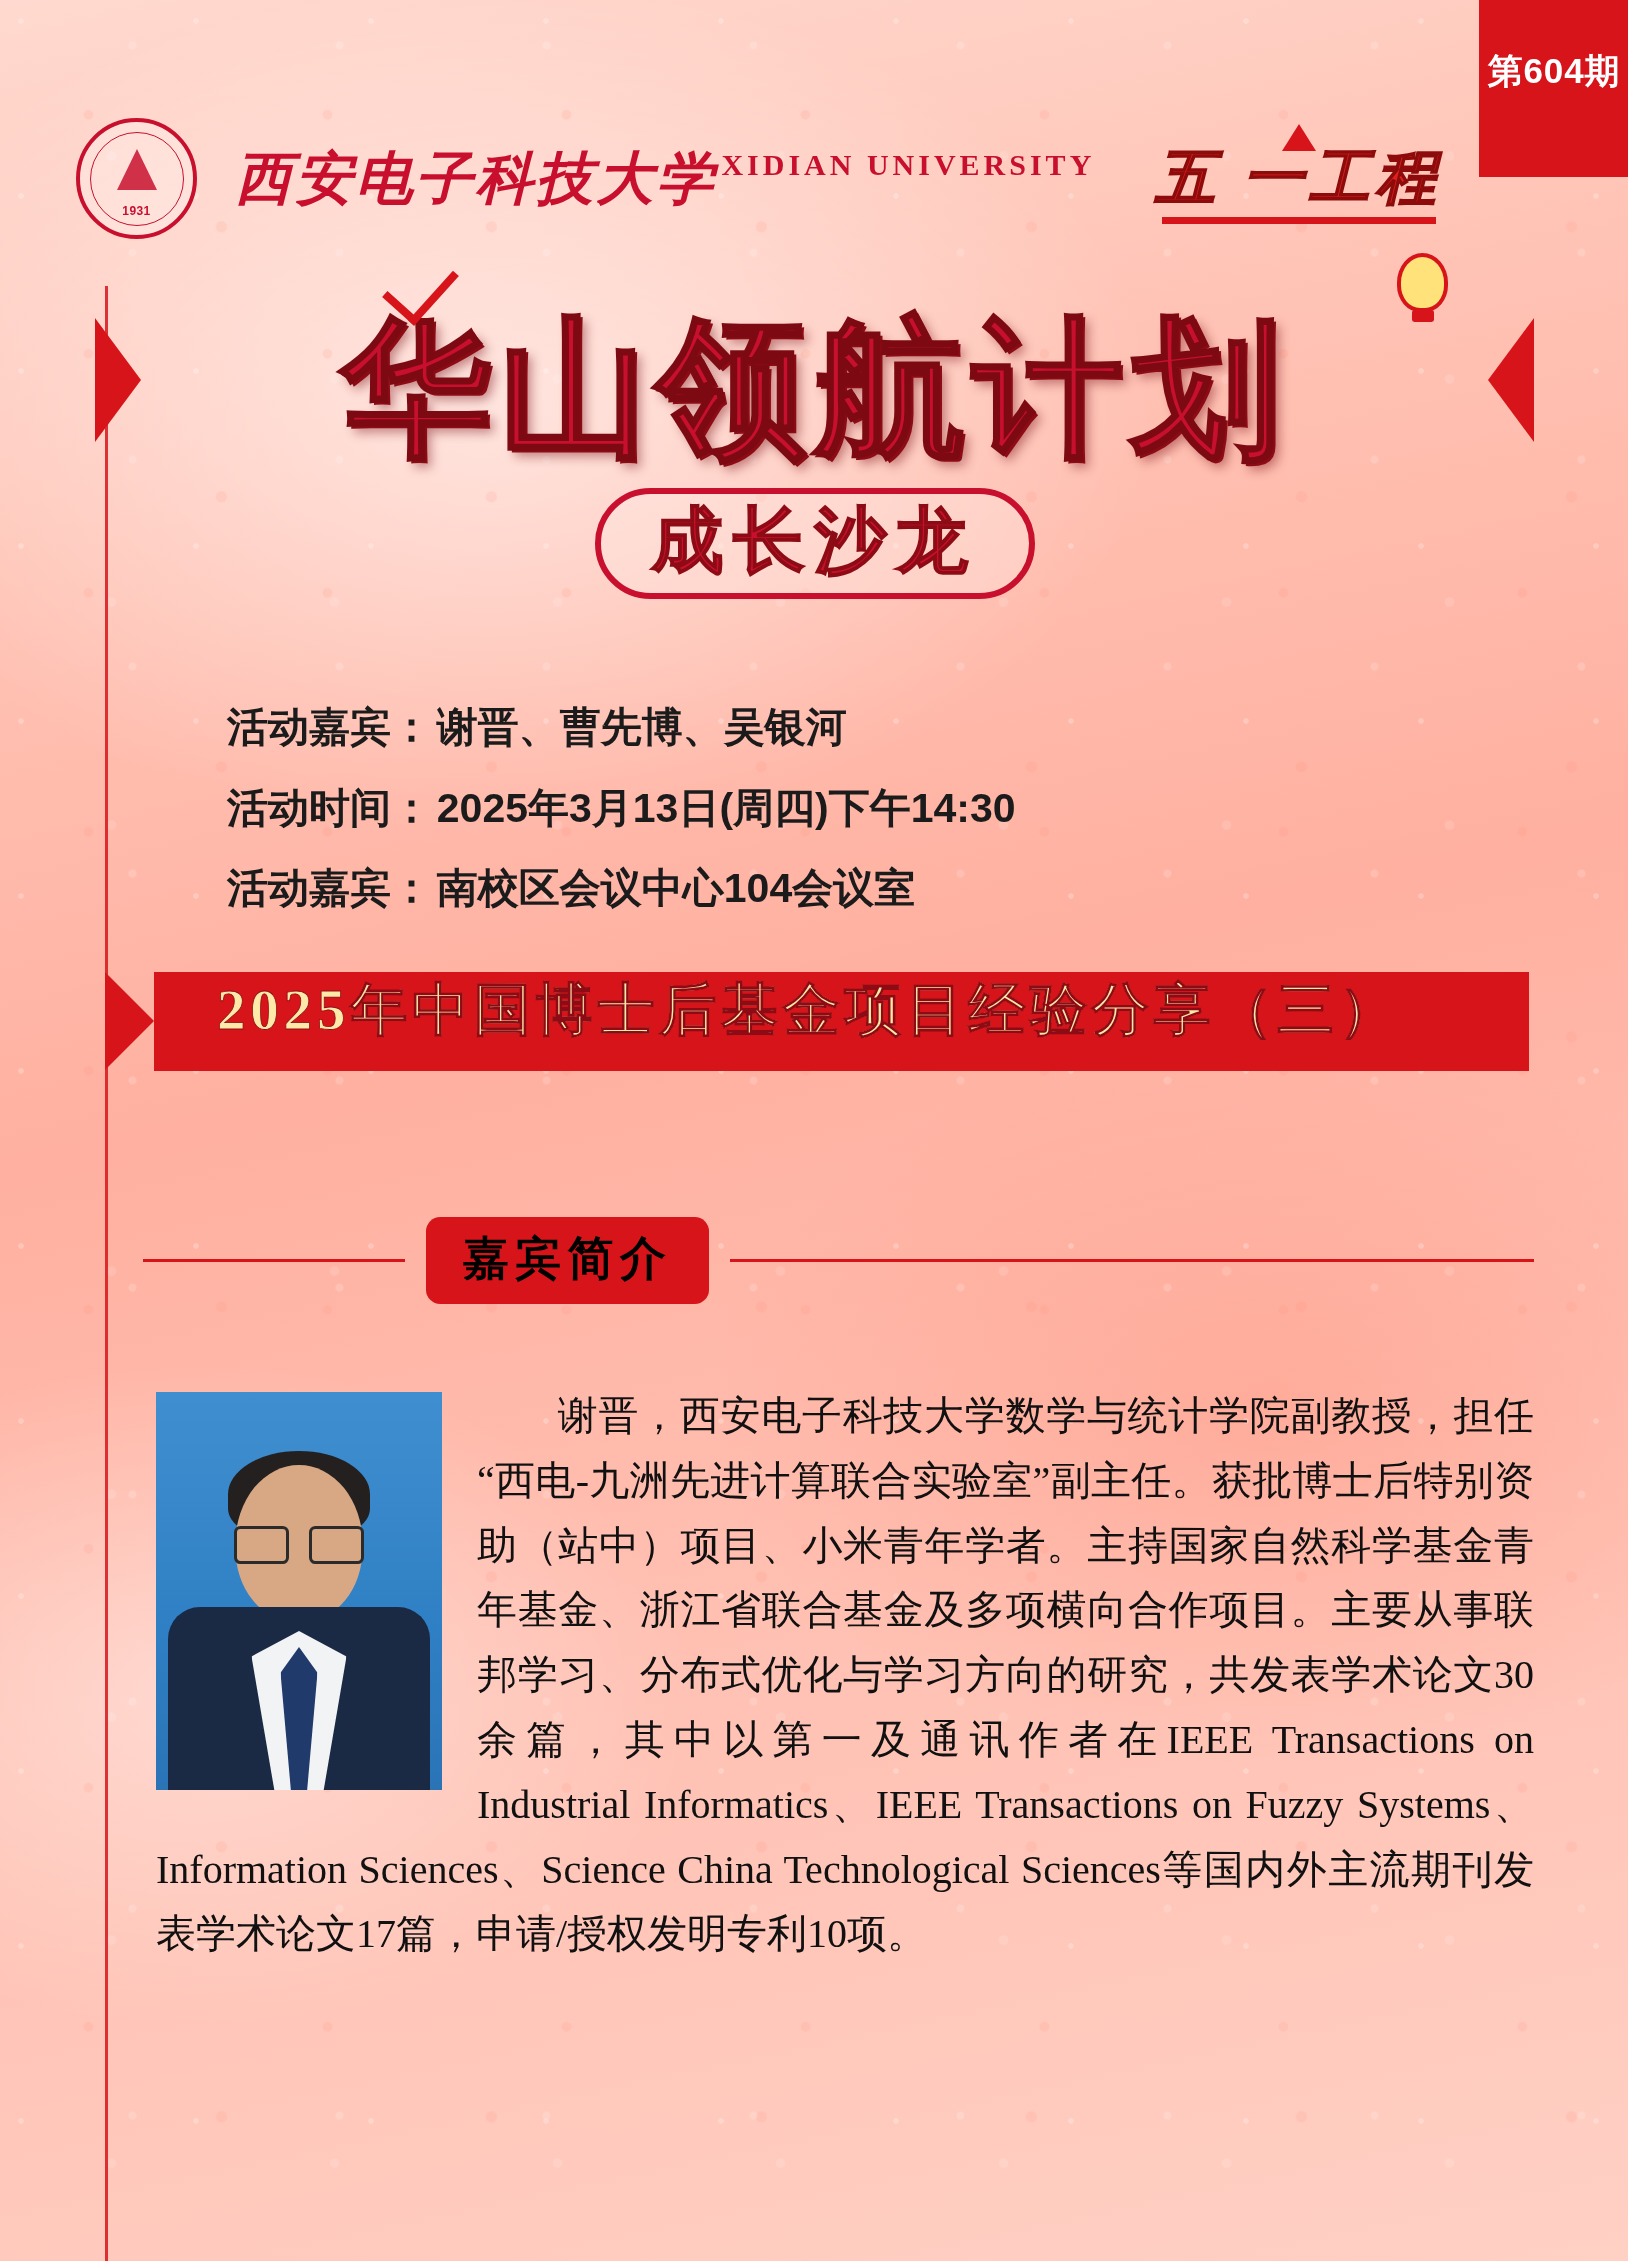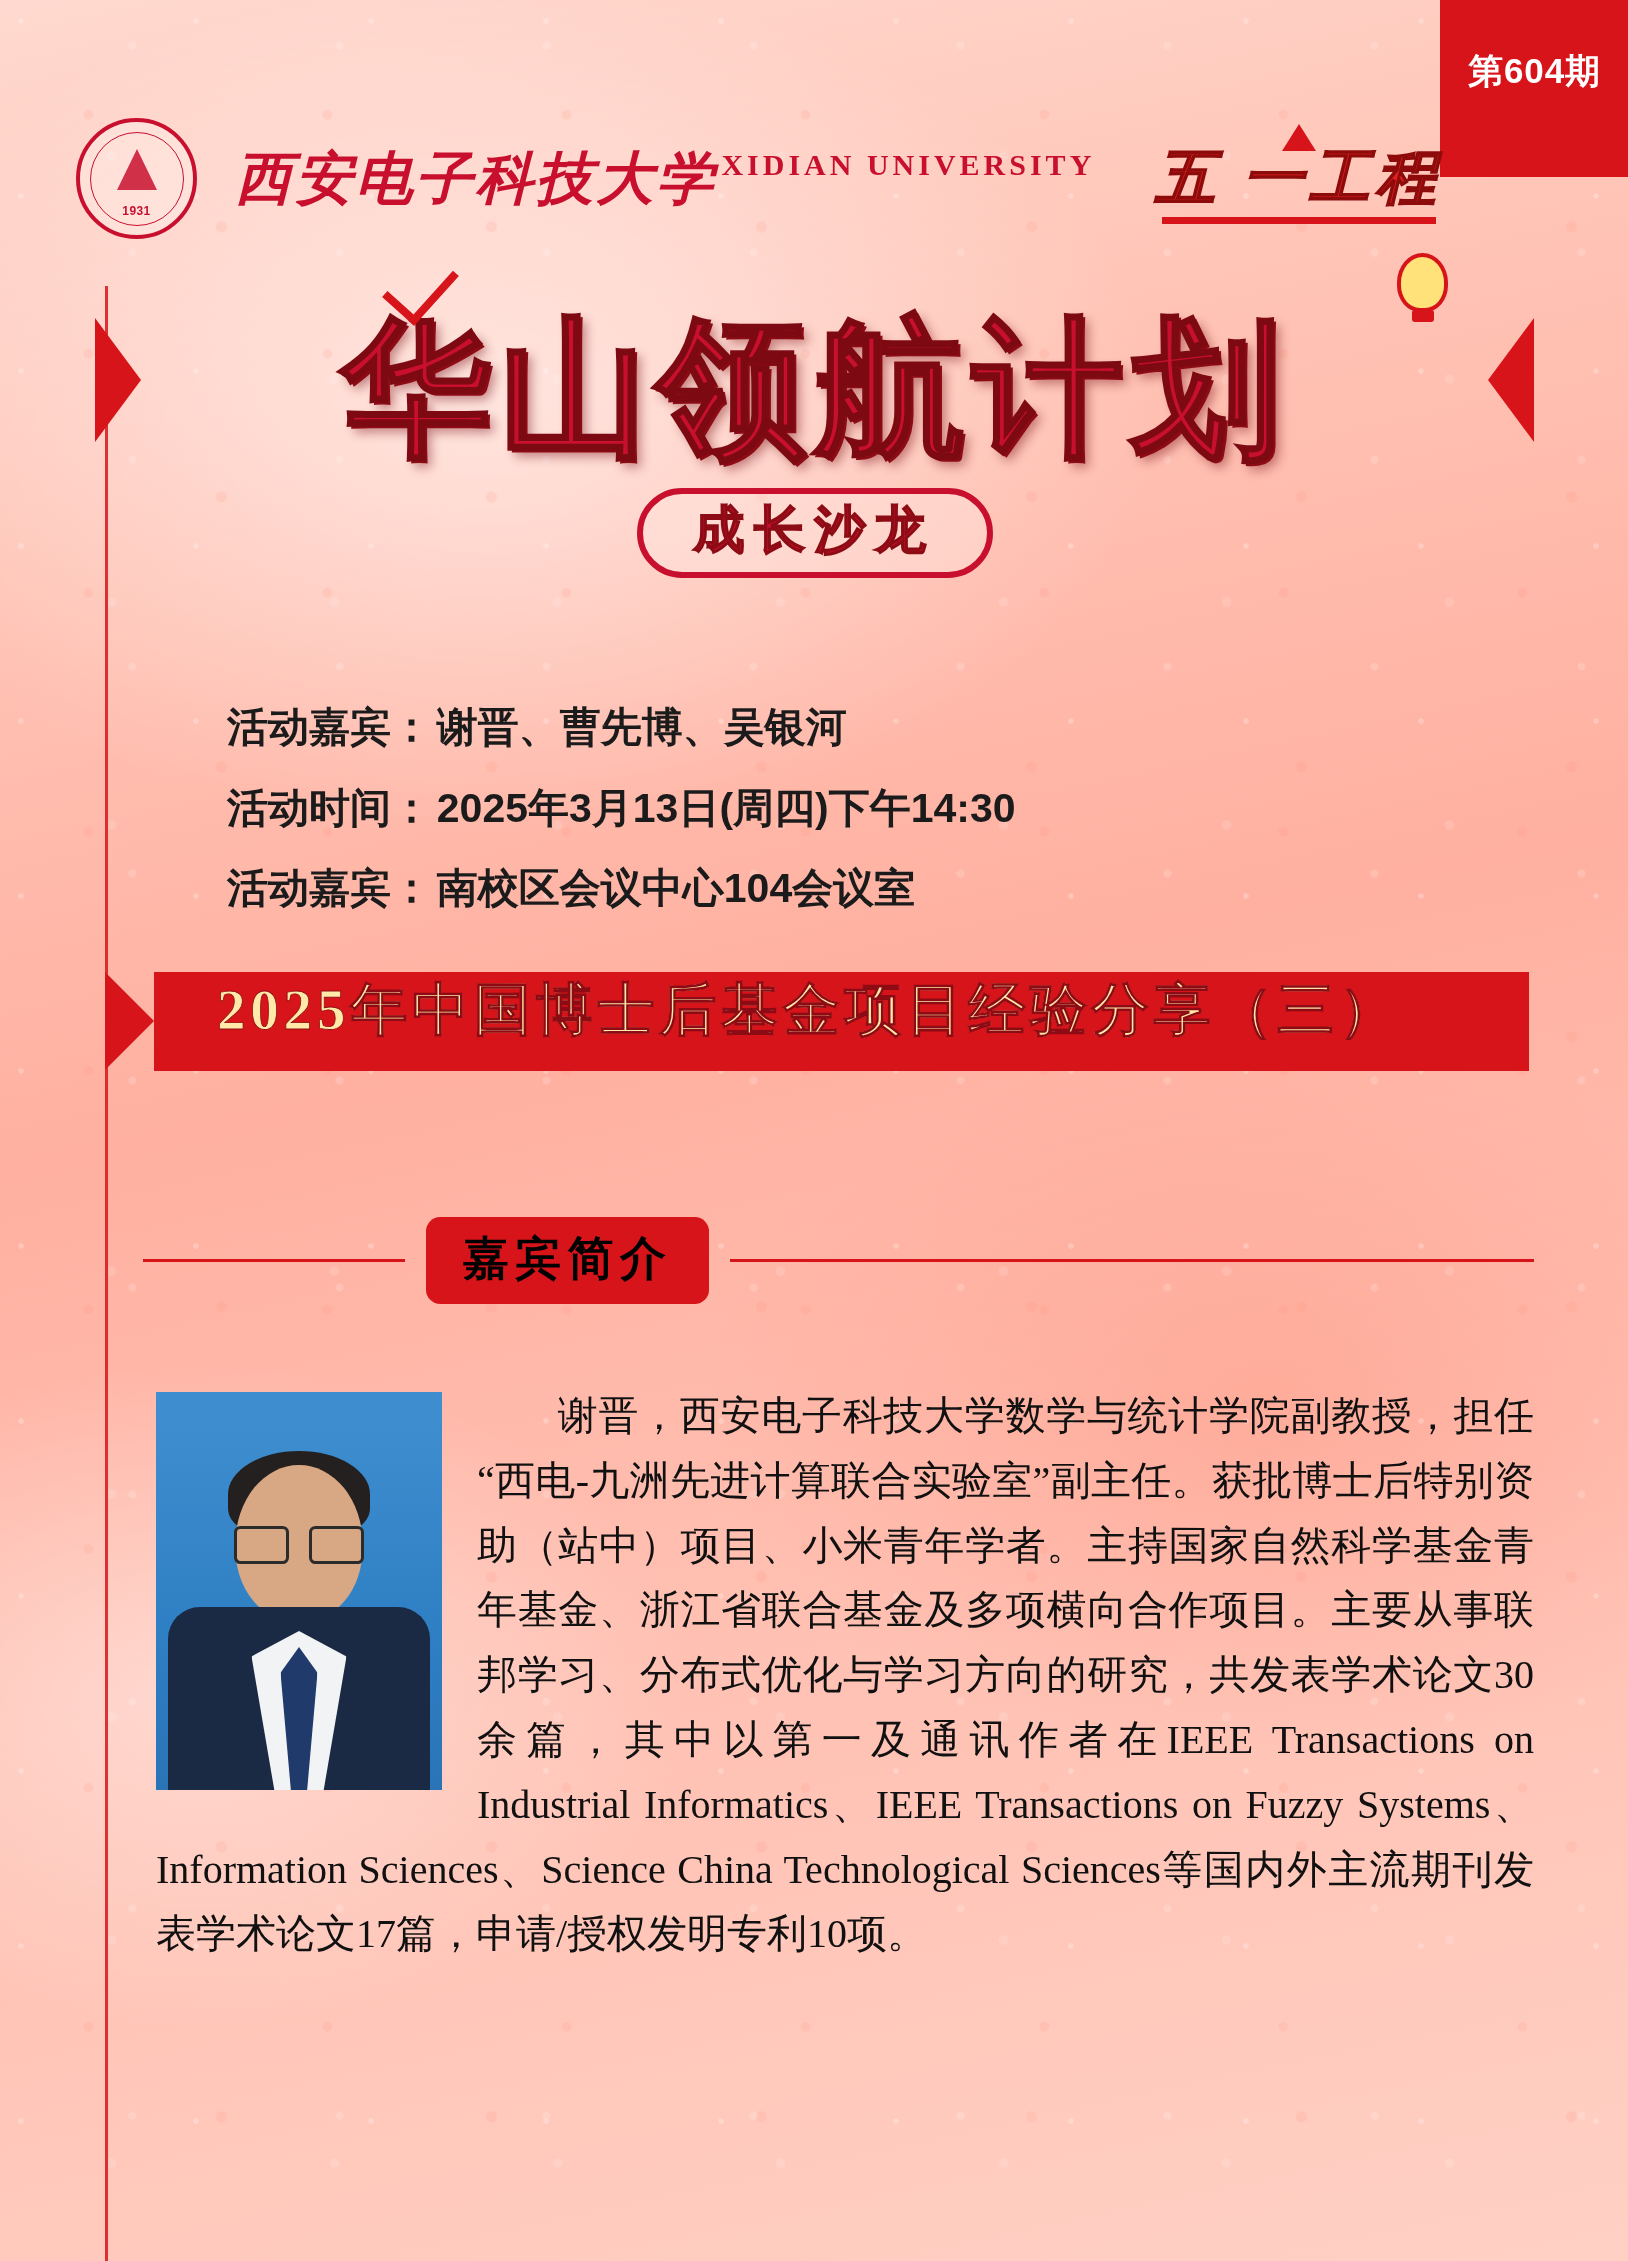--- a/index.html
+++ b/index.html
@@ -38,21 +38,21 @@
     background-size: 175px 175px, 239px 239px, 207px 207px, 270px 270px, 223px 223px;
     opacity: .7;
     pointer-events: none;
   }
 
   
   .issue-badge {
     position: absolute;
     top: 0;
     right: 0;
-    width: 189px;
+    width: 150px;
     height: 177px;
     background: #d7141a;
     color: #fff;
     font-size: 35px;
     font-weight: bold;
     display: flex;
     align-items: center;
     justify-content: center;
     letter-spacing: 0.8px;
     margin-left: 8px;
@@ -213,21 +213,21 @@
   .subtitle-pill {
     display: inline-block;
     margin-top: 20.7px;
     padding: 11px 51px 16px;
     border: 6.4px solid #c8102e;
     border-radius: 56px;
     background: rgba(255,235,228,0.35);
   }
   .subtitle-pill .sub {
     font-family: "Liberation Serif", serif;
-    font-size: 51px;
+    font-size: 72px;
     font-weight: bold;
     color: #c8102e;
     letter-spacing: 9.5px;
     -webkit-text-stroke: 1.6px #8d0b14;
     line-height: 1;
     text-align: center;
   }
 
   
   .chev-left {

